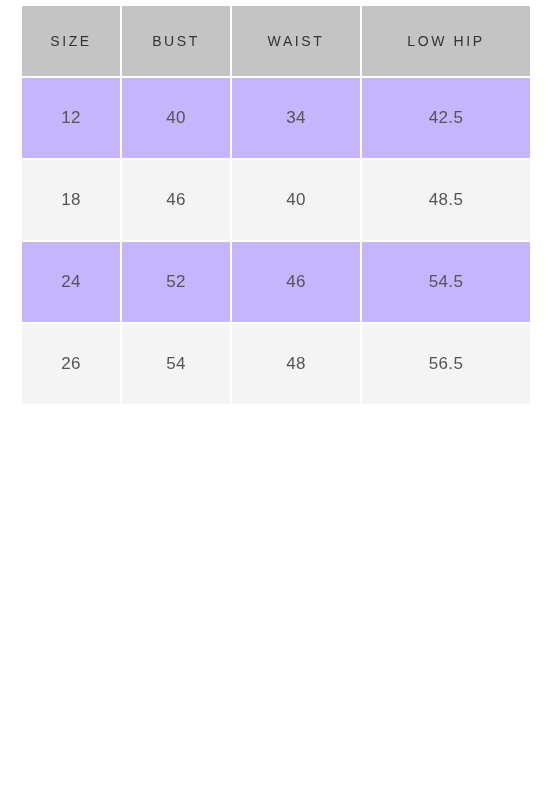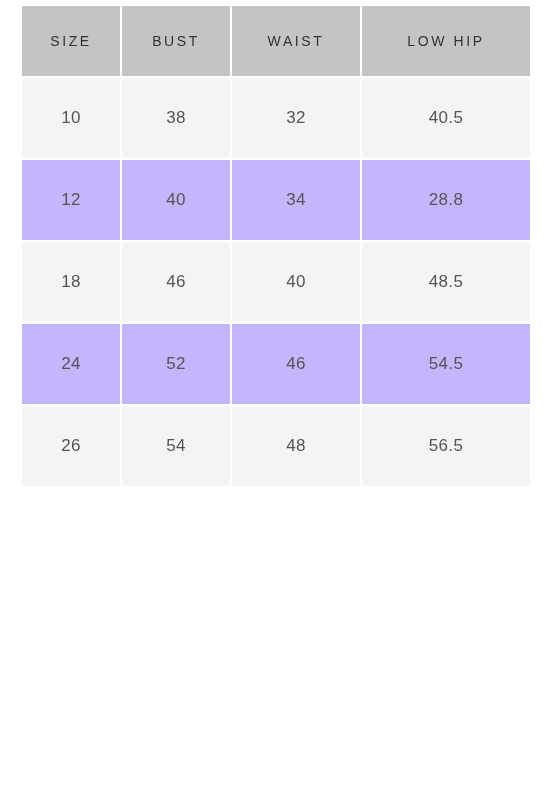--- a/index.html
+++ b/index.html
@@ -77,31 +77,25 @@
     </colgroup>
     <thead>
       <tr>
         <th>SIZE</th>
         <th>BUST</th>
         <th>WAIST</th>
         <th>LOW HIP</th>
       </tr>
     </thead>
     <tbody>
-      <tr class="row-odd">
-        <td>10</td>
-        <td>38</td>
-        <td>32</td>
-        <td>40.5</td>
-      </tr>
       <tr class="row-even">
         <td>12</td>
         <td>40</td>
         <td>34</td>
-        <td>28.8</td>
+        <td>42.5</td>
       </tr>
       <tr class="row-odd">
         <td>18</td>
         <td>46</td>
         <td>40</td>
         <td>48.5</td>
       </tr>
       <tr class="row-even">
         <td>24</td>
         <td>52</td>

